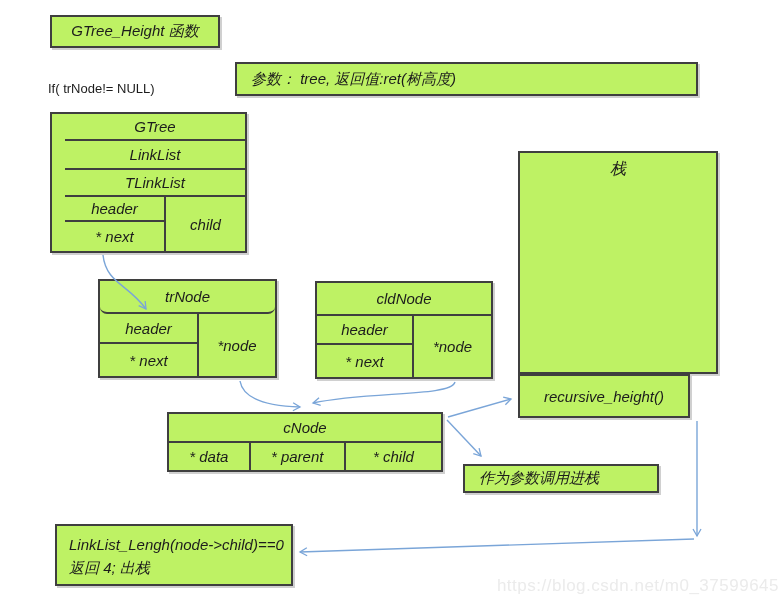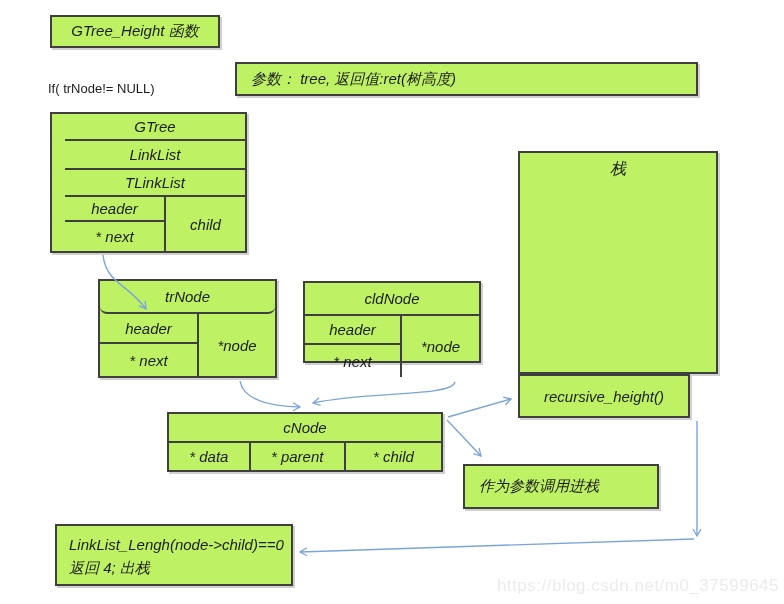--- a/index.html
+++ b/index.html
@@ -70,21 +70,21 @@
   <div class="row" style="height:33px;border-radius:7px;">trNode</div>
   <div class="split flex1" style="align-items:stretch; height:62px;">
     <div class="leftcol" style="width:99px;">
       <div class="cell hdr" style="height:30px;">header</div>
       <div class="cell flex1">* next</div>
     </div>
     <div class="cell flex1">*node</div>
   </div>
 </div>
 
-<div class="shape" style="left:303px; top:281px; width:178px; height:82px;">
+<div class="shape" style="left:315px; top:281px; width:178px; height:98px;">
   <div class="row" style="height:33px;">cldNode</div>
   <div class="split flex1" style="align-items:stretch; height:61px;">
     <div class="leftcol" style="width:97px;">
       <div class="cell hdr" style="height:29px;">header</div>
       <div class="cell flex1">* next</div>
     </div>
     <div class="cell flex1">*node</div>
   </div>
 </div>
 
@@ -97,21 +97,21 @@
 
 <div class="shape" style="left:167px; top:412px; width:276px; height:60px;">
   <div class="row" style="height:29px;">cNode</div>
   <div class="split flex1" style="align-items:stretch; height:27px;">
     <div class="cell" style="width:30%; border-right:2px solid var(--border,#3f3f3f);">* data</div>
     <div class="cell" style="width:35%; border-right:2px solid var(--border,#3f3f3f);">* parent</div>
     <div class="cell flex1">* child</div>
   </div>
 </div>
 
-<div class="shape vcenter" id="push-note" style="left:463px; top:464px; width:196px; height:45px;">
+<div class="shape vcenter" id="push-note" style="left:463px; top:464px; width:196px; height:29px;">
   <span>作为参数调用进栈</span>
 </div>
 
 <div class="shape" id="return-note" style="left:55px; top:524px; width:238px; height:62px;">
   <div>LinkList_Lengh(node-&gt;child)==0</div>
   <div>返回 4; 出栈</div>
 </div>
 
 <div id="watermark">https://blog.csdn.net/m0_37599645</div>
 

